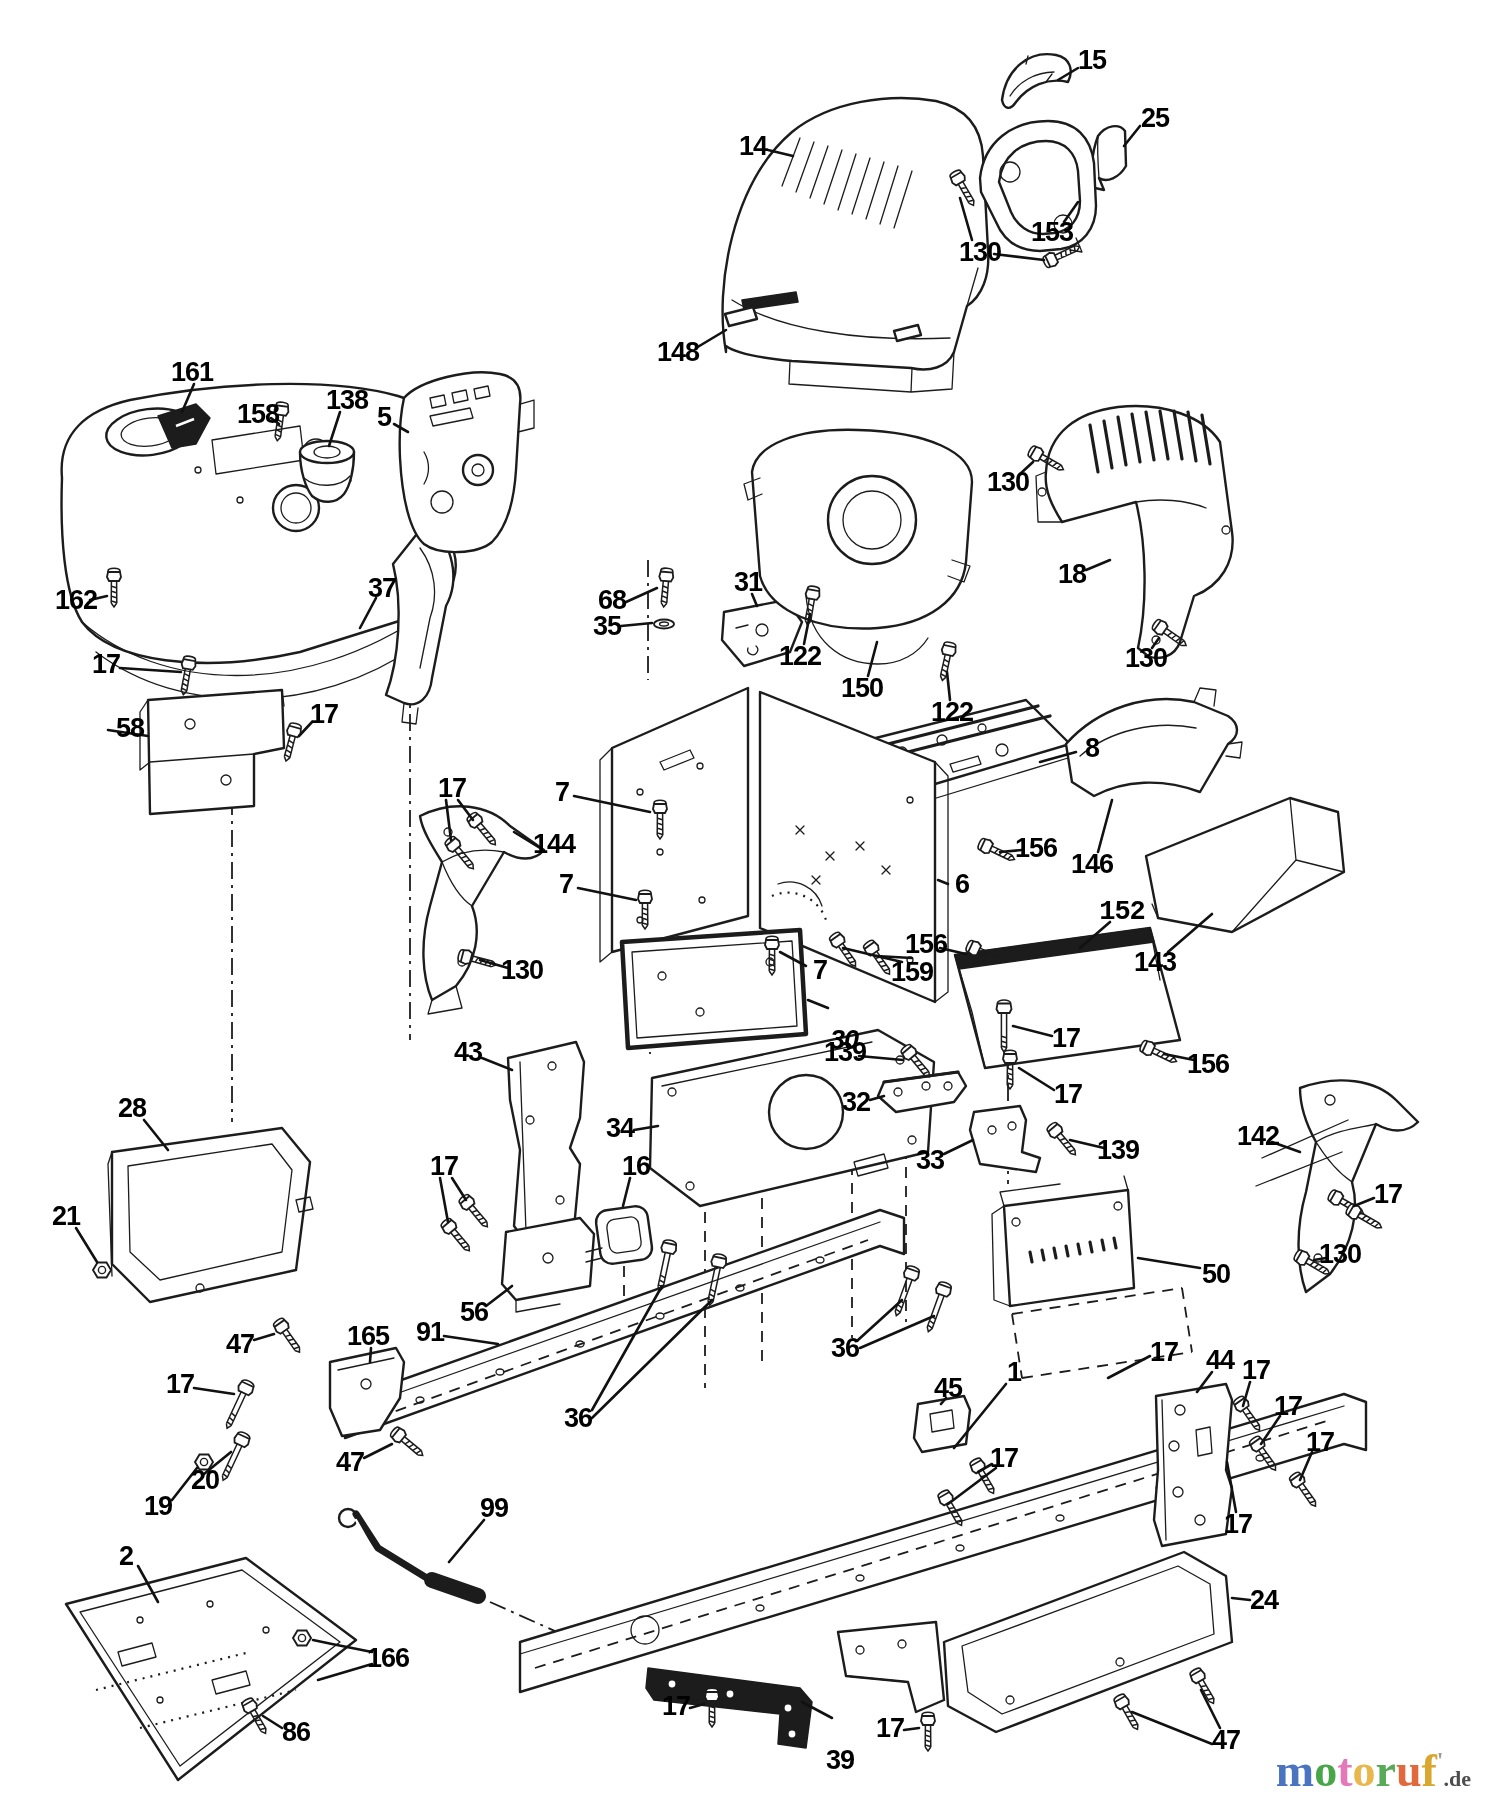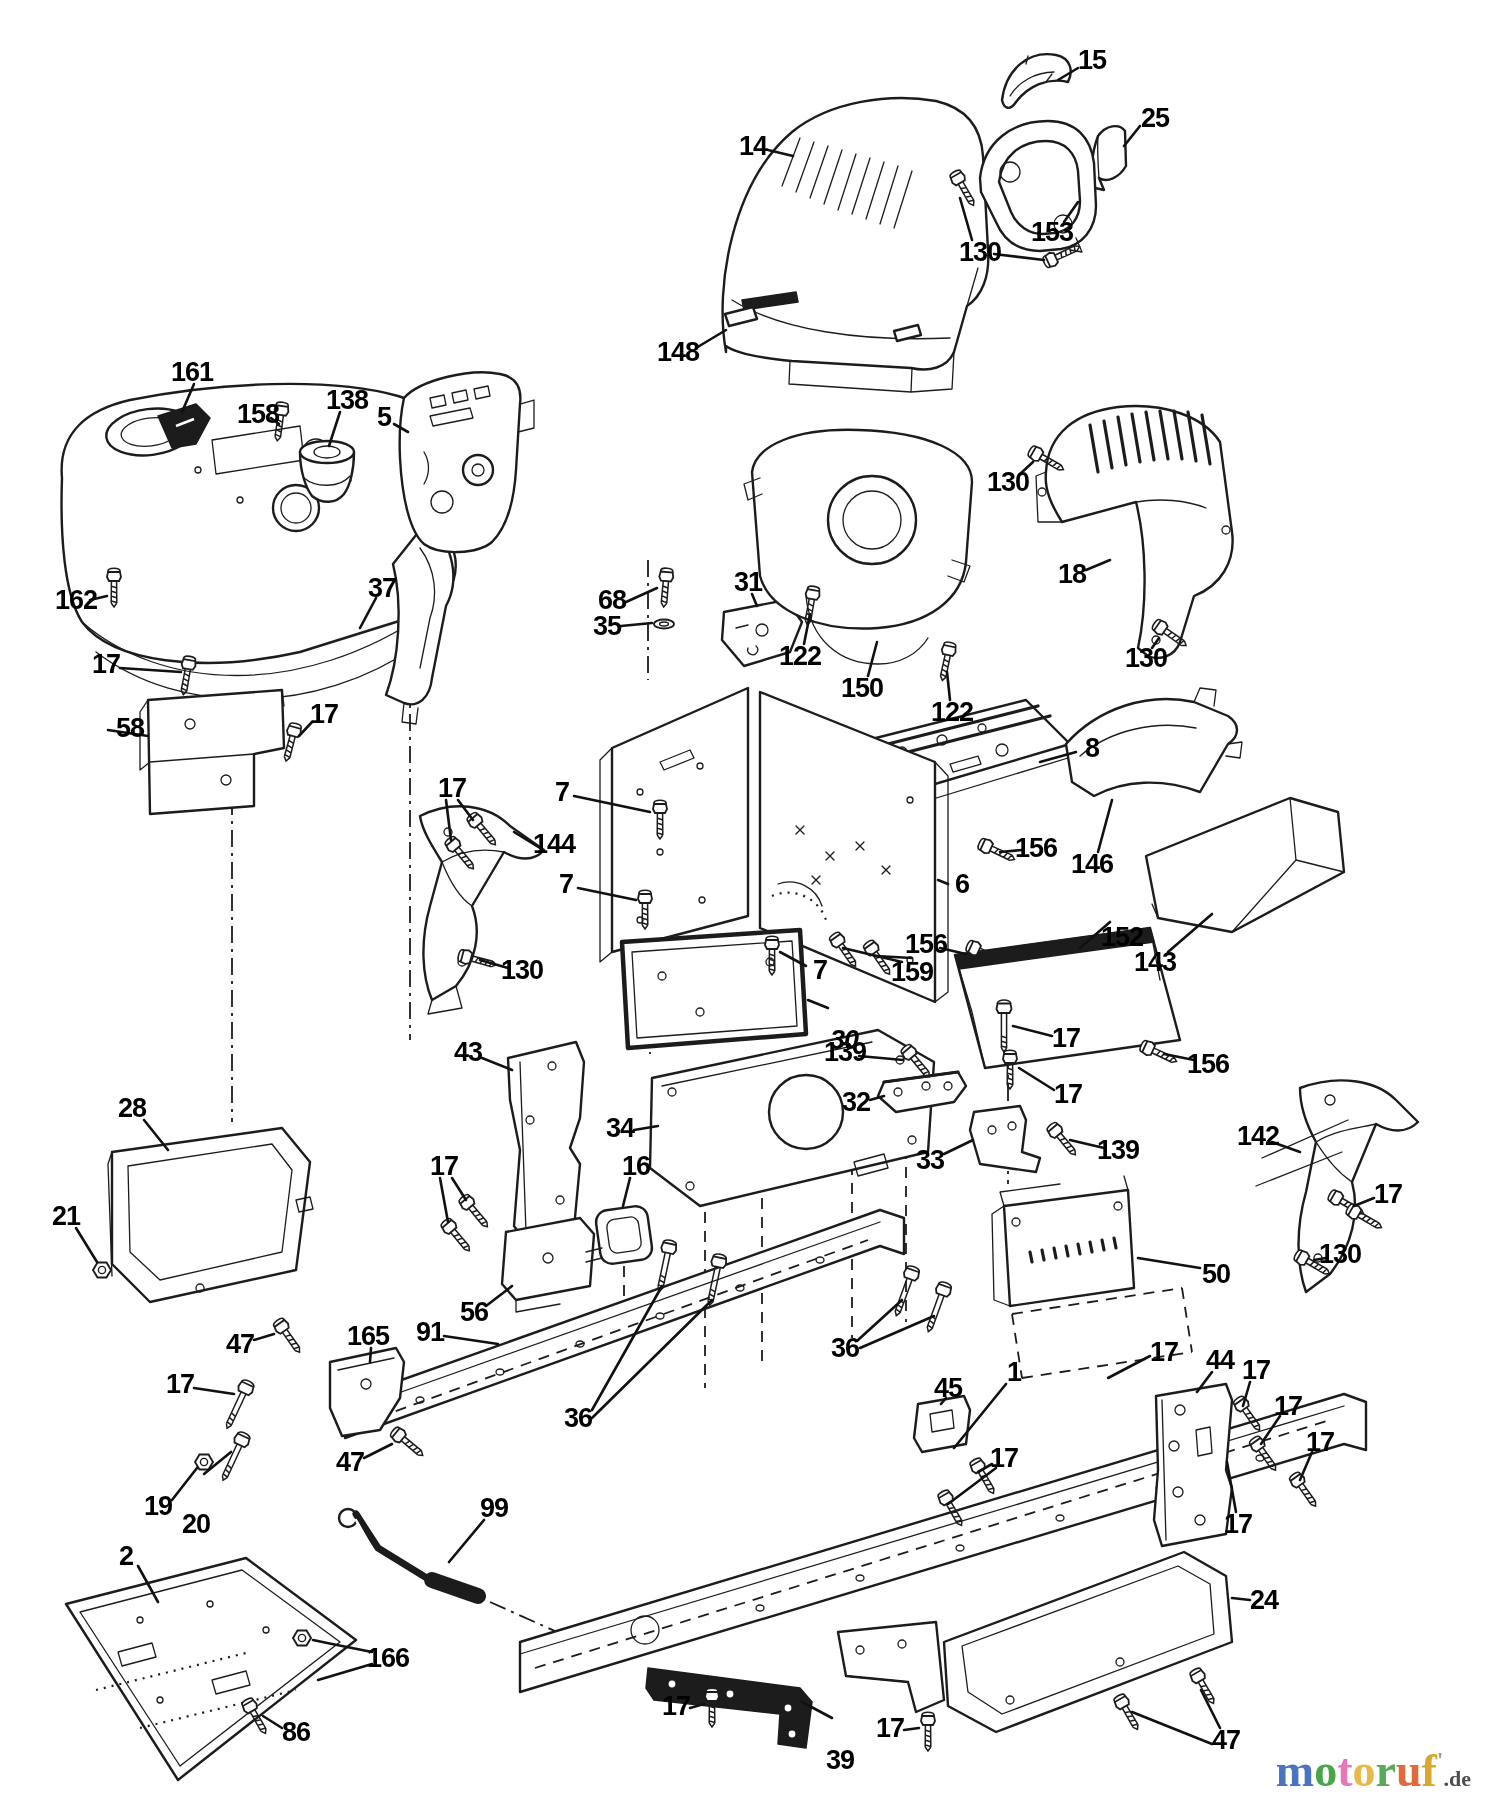--- a/index.html
+++ b/index.html
@@ -515,21 +515,21 @@
       <div class="plabel" style="left: 800px; top: 656px;">122</div>
       <div class="plabel" style="left: 862px; top: 688px;">150</div>
       <div class="plabel" style="left: 952px; top: 712px;">122</div>
       <div class="plabel" style="left: 1008px; top: 482px;">130</div>
       <div class="plabel" style="left: 1072px; top: 574px;">18</div>
       <div class="plabel" style="left: 1146px; top: 658px;">130</div>
       <div class="plabel" style="left: 1092px; top: 748px;">8</div>
       <div class="plabel" style="left: 1036px; top: 848px;">156</div>
       <div class="plabel" style="left: 1092px; top: 864px;">146</div>
       <div class="plabel" style="left: 1155px; top: 962px;">143</div>
-      <div class="plabel" style="left: 1122px; top: 937px;">152</div>
+      <div class="plabel" style="left: 1122px; top: 912px; font-family: Liberation Mono, monospace;">152</div>
       <div class="plabel" style="left: 926px; top: 944px;">156</div>
       <div class="plabel" style="left: 1208px; top: 1064px;">156</div>
       <div class="plabel" style="left: 562px; top: 792px;">7</div>
       <div class="plabel" style="left: 566px; top: 884px;">7</div>
       <div class="plabel" style="left: 820px; top: 970px;">7</div>
       <div class="plabel" style="left: 962px; top: 884px;">6</div>
       <div class="plabel" style="left: 844px; top: 1040px; font-style: italic;">30</div>
       <div class="plabel" style="left: 912px; top: 972px;">159</div>
       <div class="plabel" style="left: 452px; top: 788px;">17</div>
       <div class="plabel" style="left: 554px; top: 844px;">144</div>
@@ -551,21 +551,21 @@
       <div class="plabel" style="left: 1066px; top: 1038px;">17</div>
       <div class="plabel" style="left: 1068px; top: 1094px;">17</div>
       <div class="plabel" style="left: 1216px; top: 1274px;">50</div>
       <div class="plabel" style="left: 1258px; top: 1136px; text-align: right;">142</div>
       <div class="plabel" style="left: 1388px; top: 1194px;">17</div>
       <div class="plabel" style="left: 1340px; top: 1254px;">130</div>
       <div class="plabel" style="left: 132px; top: 1108px;">28</div>
       <div class="plabel" style="left: 66px; top: 1216px;">21</div>
       <div class="plabel" style="left: 180px; top: 1384px;">17</div>
       <div class="plabel" style="left: 240px; top: 1344px;">47</div>
-      <div class="plabel" style="left: 196px; top: 1480px; margin-top: 44px;">20</div>
+      <div class="plabel" style="left: 205px; top: 1480px;">20</div>
       <div class="plabel" style="left: 158px; top: 1506px;">19</div>
       <div class="plabel" style="left: 1014px; top: 1372px;">1</div>
       <div class="plabel" style="left: 948px; top: 1388px;">45</div>
       <div class="plabel" style="left: 1004px; top: 1458px;">17</div>
       <div class="plabel" style="left: 1220px; top: 1360px;">44</div>
       <div class="plabel" style="left: 1164px; top: 1352px;">17</div>
       <div class="plabel" style="left: 1256px; top: 1370px;">17</div>
       <div class="plabel" style="left: 1288px; top: 1406px;">17</div>
       <div class="plabel" style="left: 1320px; top: 1442px;">17</div>
       <div class="plabel" style="left: 1238px; top: 1524px;">17</div>

